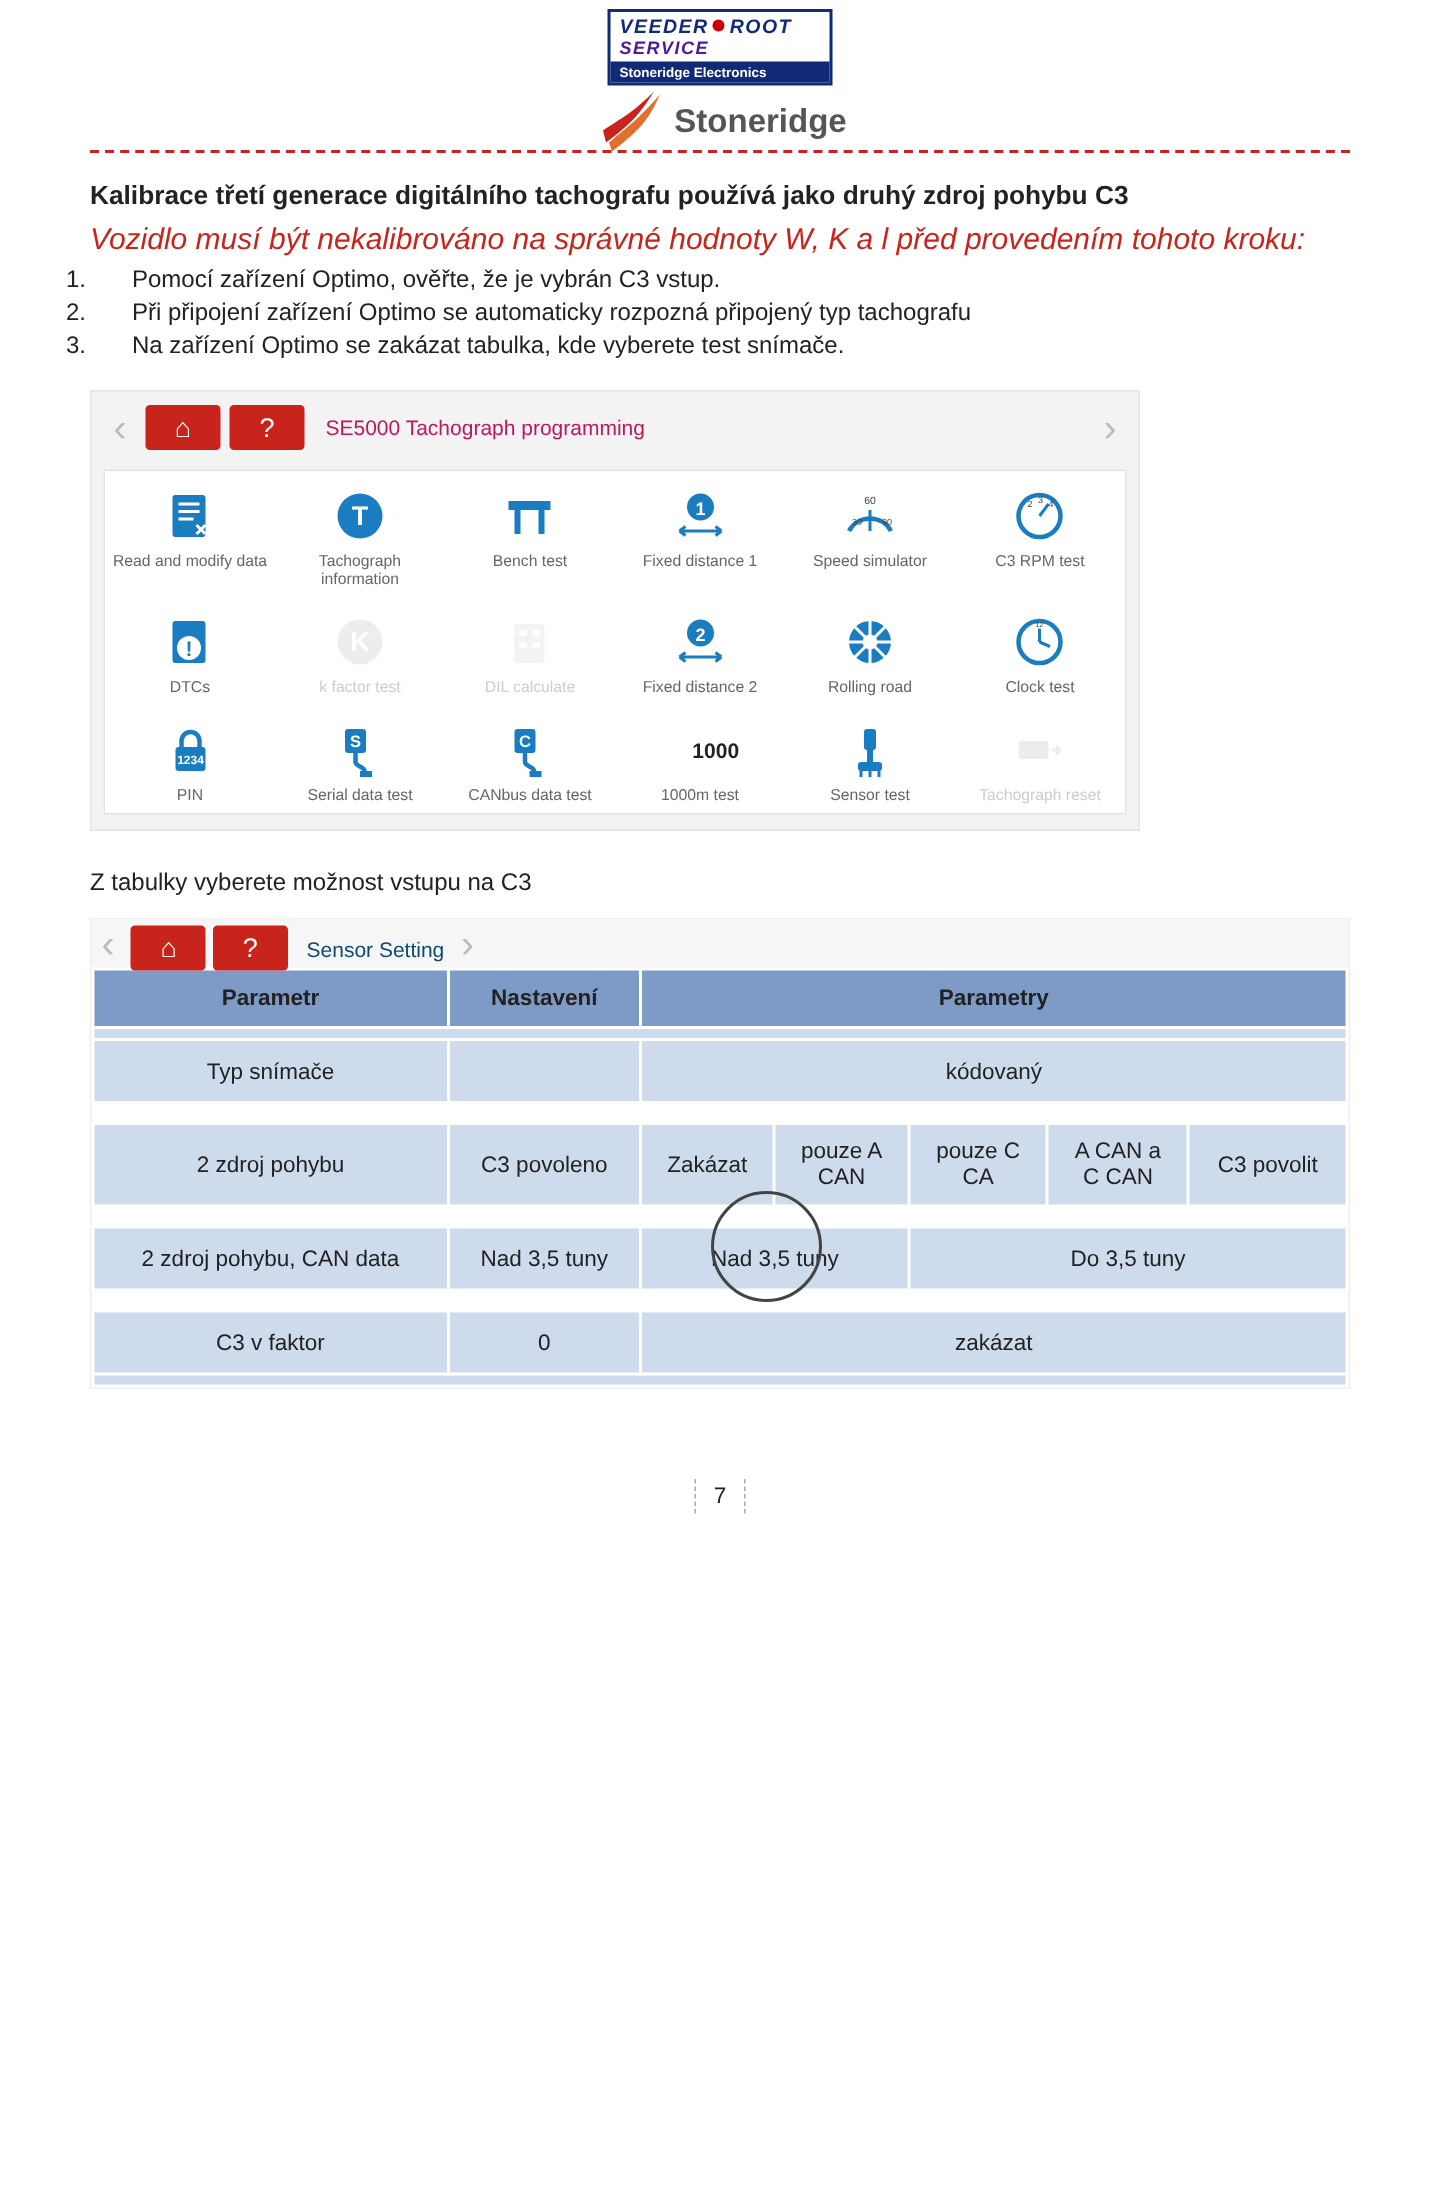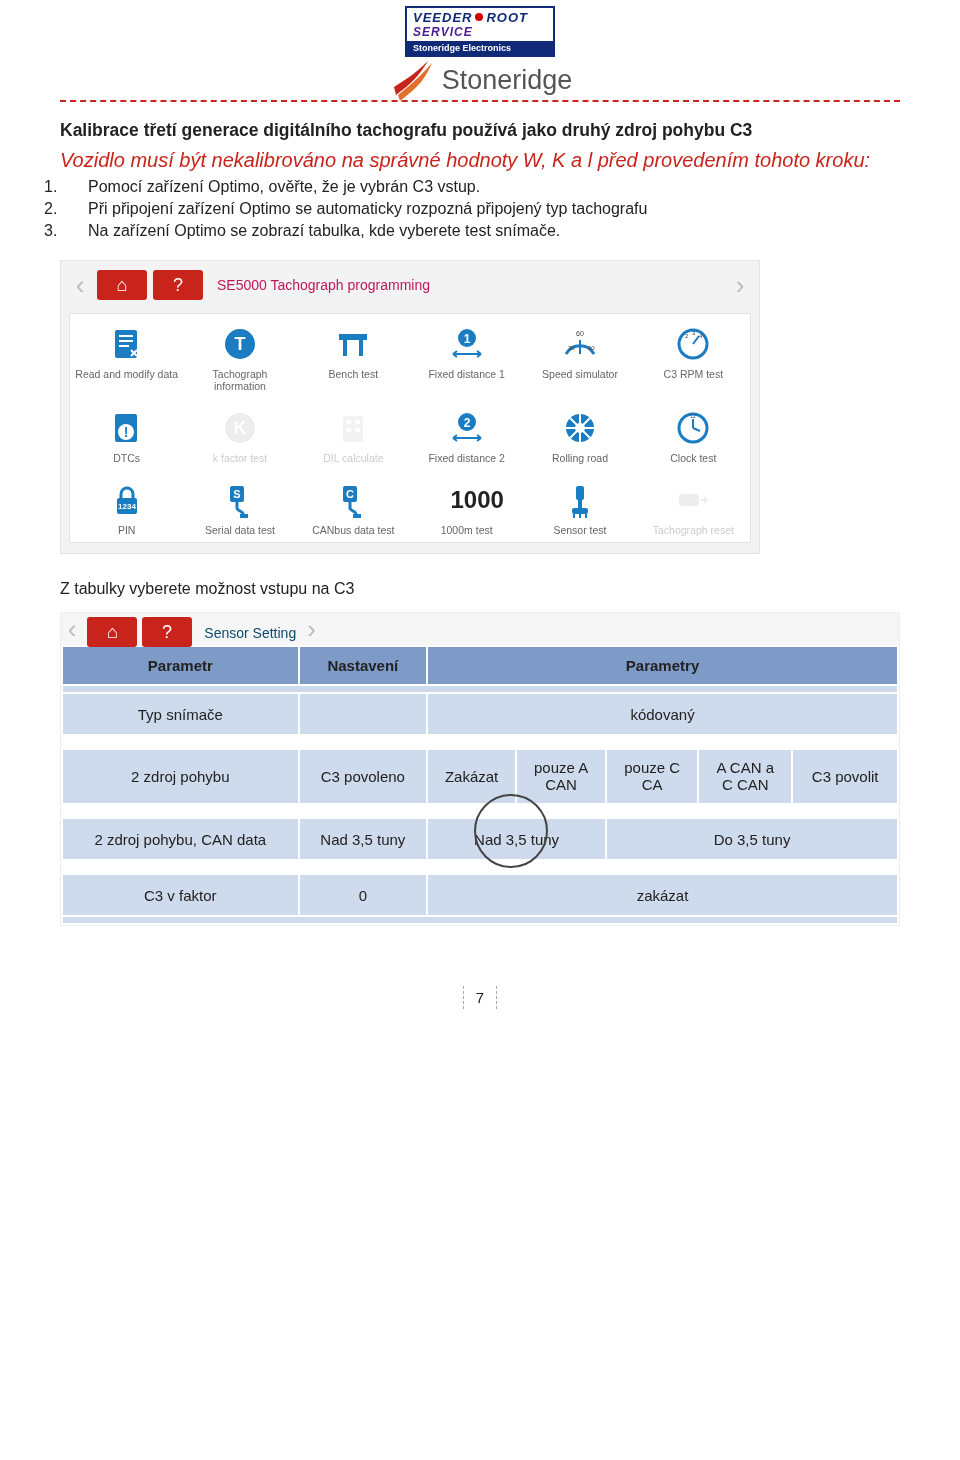--- a/index.html
+++ b/index.html
@@ -16,21 +16,21 @@
     width: 150px; height: 58px; border: 2px solid #102a78; background: #fff;
     display: flex; flex-direction: column; font-weight: bold;
   }
   .veeder-logo .top { display: flex; align-items: center; padding: 2px 6px 0 6px; }
   .veeder-logo .top .name { font-size: 13px; color: #102a78; font-style: italic; letter-spacing: 1px; }
   .veeder-logo .top .dot { width: 8px; height: 8px; border-radius: 4px; background: #c00; margin: 0 3px; }
   .veeder-logo .svc { color: #4c1d95; font-size: 12px; font-style: italic; padding: 0 6px 2px 6px; letter-spacing: 1px; }
   .veeder-logo .bar { background: #102a78; color: #fff; font-size: 9px; padding: 2px 6px; }
   .stoneridge { display: flex; align-items: center; gap: 6px; }
   .stoneridge svg { width: 48px; height: 48px; }
-  .stoneridge .txt { font-size: 27px; color: #555; font-weight: 400; }
+  .stoneridge .txt { font-size: 22px; color: #555; font-weight: 700; }
   .hr-dashed {
     border: 0; border-top: 2px dashed #c8241b; margin: 10px 0 18px 0;
   }
   h2.title { font-size: 17.5px; font-weight: bold; margin-bottom: 8px; }
   p.subtitle { font-size: 20px; font-style: italic; color: #c8241b; margin-bottom: 6px; }
   ol.steps { list-style: none; font-size: 16px; }
   ol.steps li { margin: 4px 0 4px 28px; text-indent: -22px; }
   ol.steps li .num { display: inline-block; width: 22px; }
 
   
@@ -49,21 +49,21 @@
     border: 1px solid #e2e2e2;
   }
   .cell {
     padding: 8px 4px 6px 4px; text-align: center; font-size: 10.5px; color: #666;
     background: #fff;
   }
   .cell.dis .pict, .cell.dis { color: #ccc; }
   .cell.dis .pict svg, .cell.dis .pict .num1000, .cell.dis .pict .speedo { filter: grayscale(1) opacity(0.35); }
   .pict { height: 44px; display: flex; align-items: center; justify-content: center; margin-bottom: 2px; }
   .pict svg { width: 40px; height: 40px; }
-  .num1000 { font-weight: bold; font-size: 24px; color: #222; margin-left: 21px; }
+  .num1000 { font-weight: bold; font-size: 14px; color: #222; margin-left: 21px; }
   .circled {
     position: absolute; border: 2px solid #444; border-radius: 50%;
     width: 74px; height: 74px; left: 414px; top: 534px; pointer-events: none;
   }
   .optimo-wrap { position: relative; }
   .between-text { font-size: 16px; margin: 26px 0 14px 0; }
 
   
   .sensor { border: 1px solid #eee; background: #fbfbfb; }
   .sensor .topbar { background: #f6f6f6; }
@@ -105,21 +105,21 @@
   </div>
 </div>
 
 <hr class="hr-dashed">
 
 <h2 class="title">Kalibrace třetí generace digitálního tachografu používá jako druhý zdroj pohybu C3</h2>
 <p class="subtitle">Vozidlo musí být nekalibrováno na správné hodnoty W, K a l před provedením tohoto kroku:</p>
 <ol class="steps">
   <li><span class="num">1.</span><span>Pomocí zařízení Optimo, ověřte, že je vybrán C3 vstup.</span></li>
   <li><span class="num">2.</span><span>Při připojení zařízení Optimo se automaticky rozpozná připojený typ tachografu</span></li>
-  <li><span class="num">3.</span><span>Na zařízení Optimo se zobrazí  tabulka, kde vyberete test snímače.</span></li>
+  <li><span class="num">3.</span><span>Na zařízení Optimo se zakázat  tabulka, kde vyberete test snímače.</span></li>
 </ol>
 
 <div class="optimo-wrap">
 <div class="optimo">
   <div class="topbar">
     <span class="chev">‹</span>
     <span class="rbtn">⌂</span>
     <span class="rbtn">?</span>
     <span class="crumb">SE5000 Tachograph programming</span>
     <span style="flex:1"></span>

